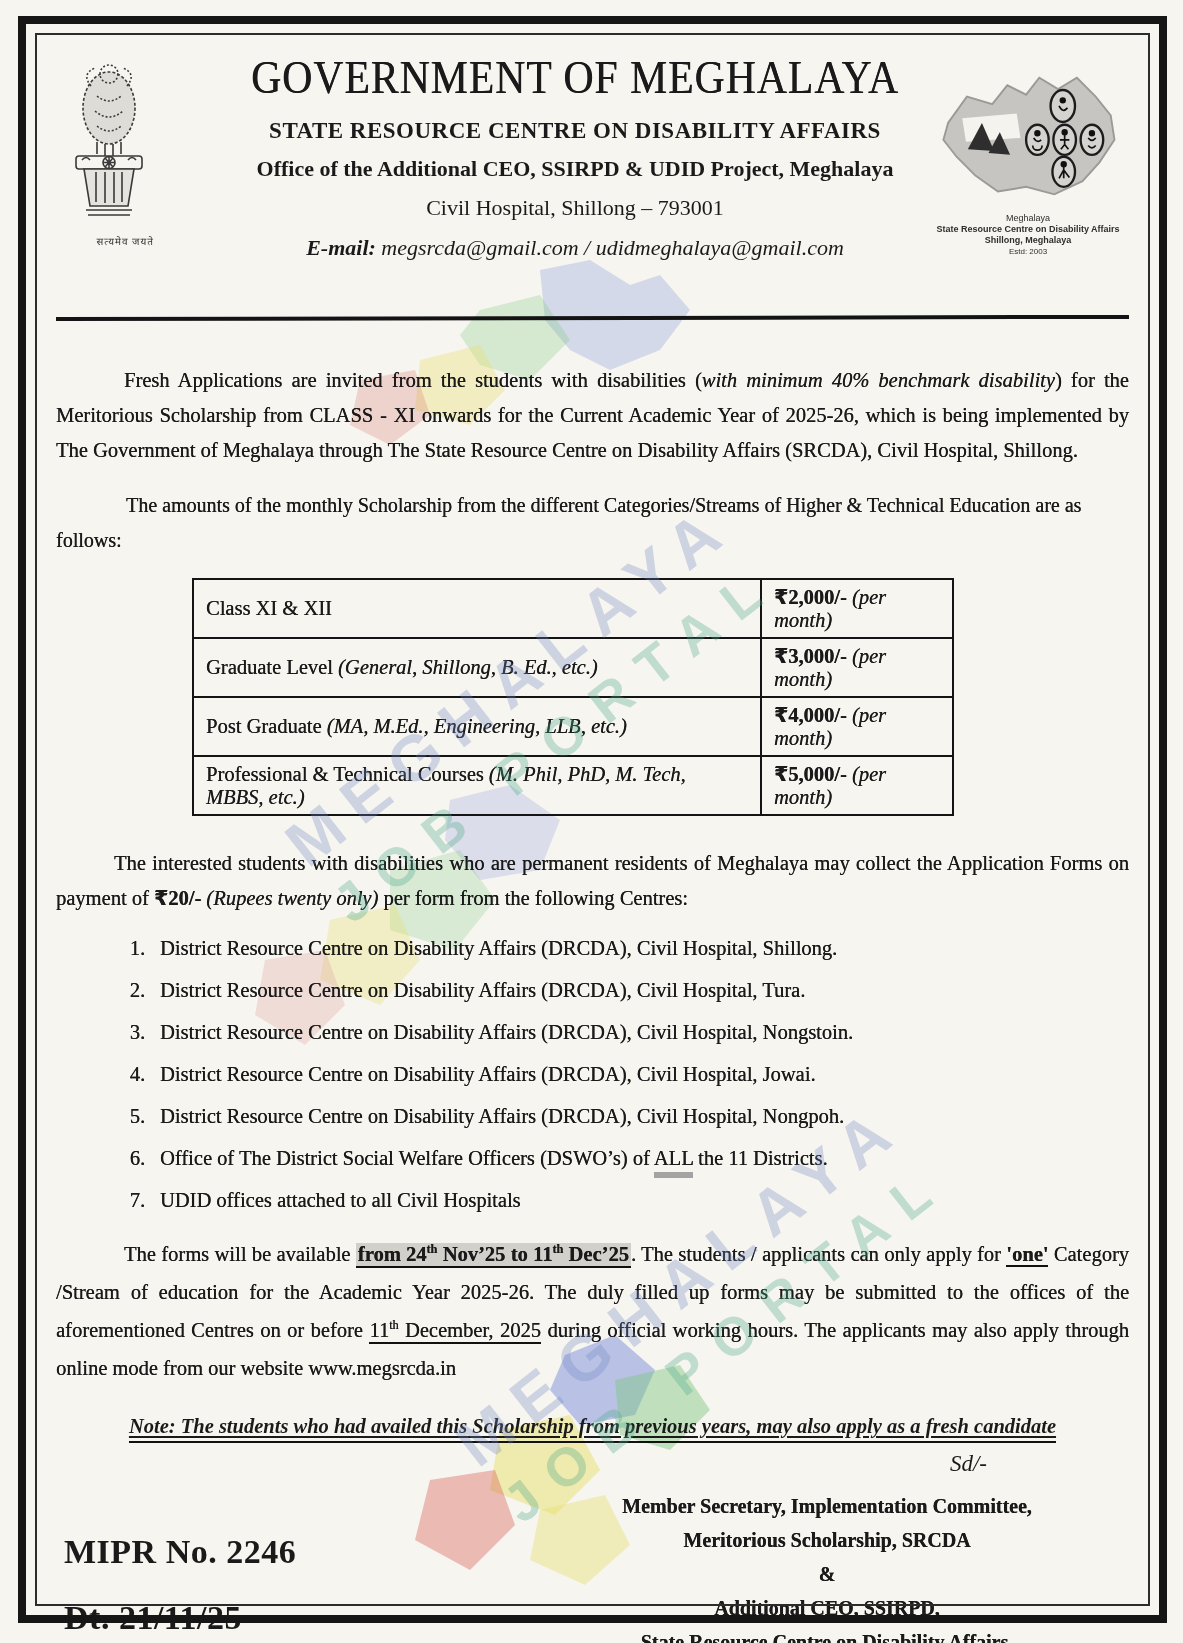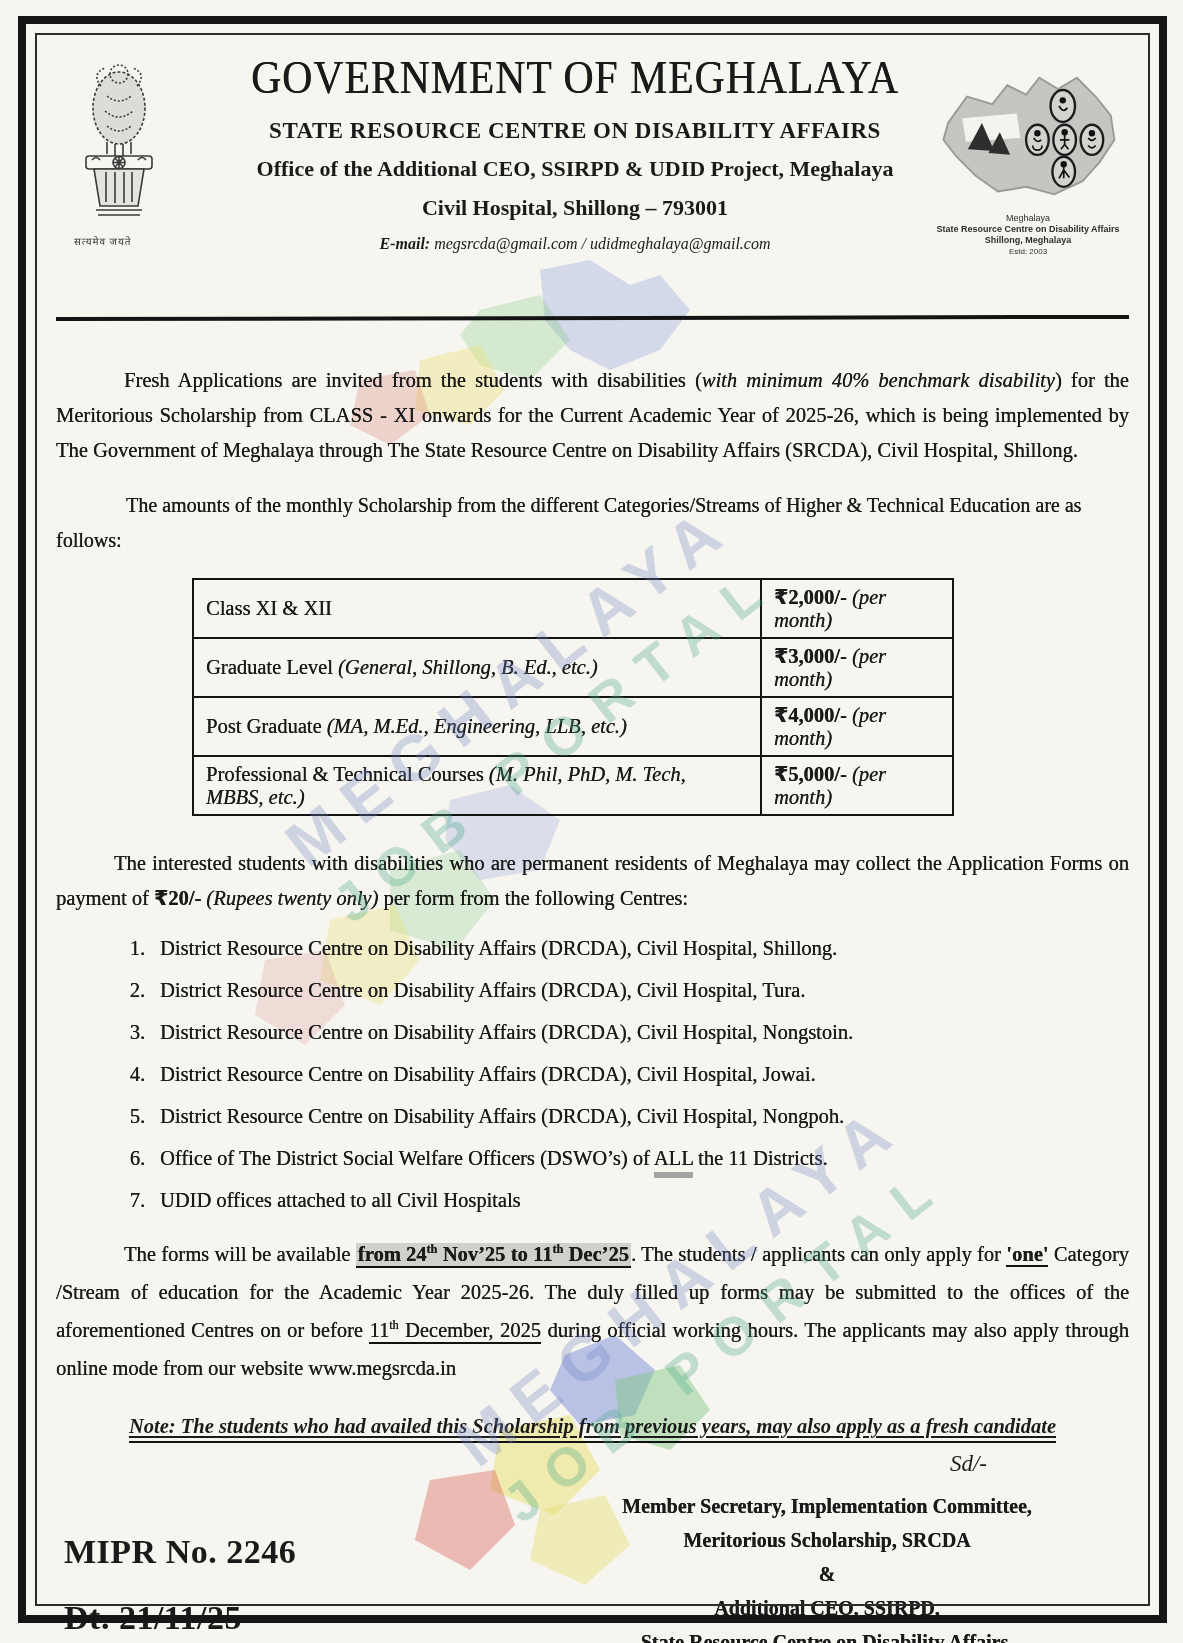--- a/index.html
+++ b/index.html
@@ -9,35 +9,35 @@
     font-family:"Liberation Serif", serif;color:#1a1a1a;
   }
   
   .frame-outer{position:absolute;top:16px;left:18px;right:16px;bottom:20px;border:8px solid #161616;pointer-events:none;z-index:4;}
   .frame-inner{position:absolute;top:33px;left:35px;right:33px;bottom:37px;border:2px solid #2c2c2c;pointer-events:none;z-index:4;}
 
   .content{position:absolute;left:56px;right:54px;top:40px;z-index:2;}
 
   
   .header{position:relative;min-height:252px;}
-  .emblem{position:absolute;left:18px;top:4px;width:92px;text-align:left;}
+  .emblem{position:absolute;left:6px;top:4px;width:92px;text-align:right;}
   .emblem-caption{font-size:10px;color:#333;margin-top:2px;letter-spacing:1px;}
   .logo{position:absolute;right:6px;top:14px;width:190px;text-align:center;}
   .logo-caption{font-family:"Liberation Sans",sans-serif;color:#2e2e2e;line-height:11px;margin-top:1px;}
   .logo-caption .l1{font-size:9px;}
   .logo-caption .l2{font-size:9px;font-weight:bold;}
   .logo-caption .l3{font-size:9px;font-weight:bold;}
   .logo-caption .l4{font-size:8px;}
   .head-center{margin:0 205px 0 170px;text-align:center;}
   .doc-title{font-size:43px;letter-spacing:1px;transform:scale(.97,1.06);transform-origin:center top;
              text-shadow:.4px 0 0 #222;margin-top:12px;white-space:nowrap;}
   .doc-sub1{font-size:23px;font-weight:bold;margin-top:17px;letter-spacing:.5px;}
   .doc-sub2{font-size:22px;font-weight:bold;margin-top:12px;}
-  .doc-sub3{font-size:22px;font-weight:bold;margin-top:13px;}
-  .doc-email{font-size:16px;margin-top:14px;font-style:italic;}
+  .doc-sub3{font-size:22px;font-weight:normal;margin-top:13px;}
+  .doc-email{font-size:22px;margin-top:14px;font-style:italic;}
   .doc-email .lbl{font-weight:bold;}
 
   .hrule{height:4px;background:#141414;margin:12px 0 0 0;transform:rotate(-.12deg);}
 
   
   .para{font-size:20.5px;line-height:35px;text-align:justify;text-shadow:.25px 0 0 #222;}
   .p1{margin-top:43px;text-indent:68px;}
   .p2{margin-top:20px;text-indent:70px;text-align:left;font-size:20px;}
   .it{font-style:italic;}
   .u{border-bottom:6px solid #a3a3a3;padding-bottom:3px;}

